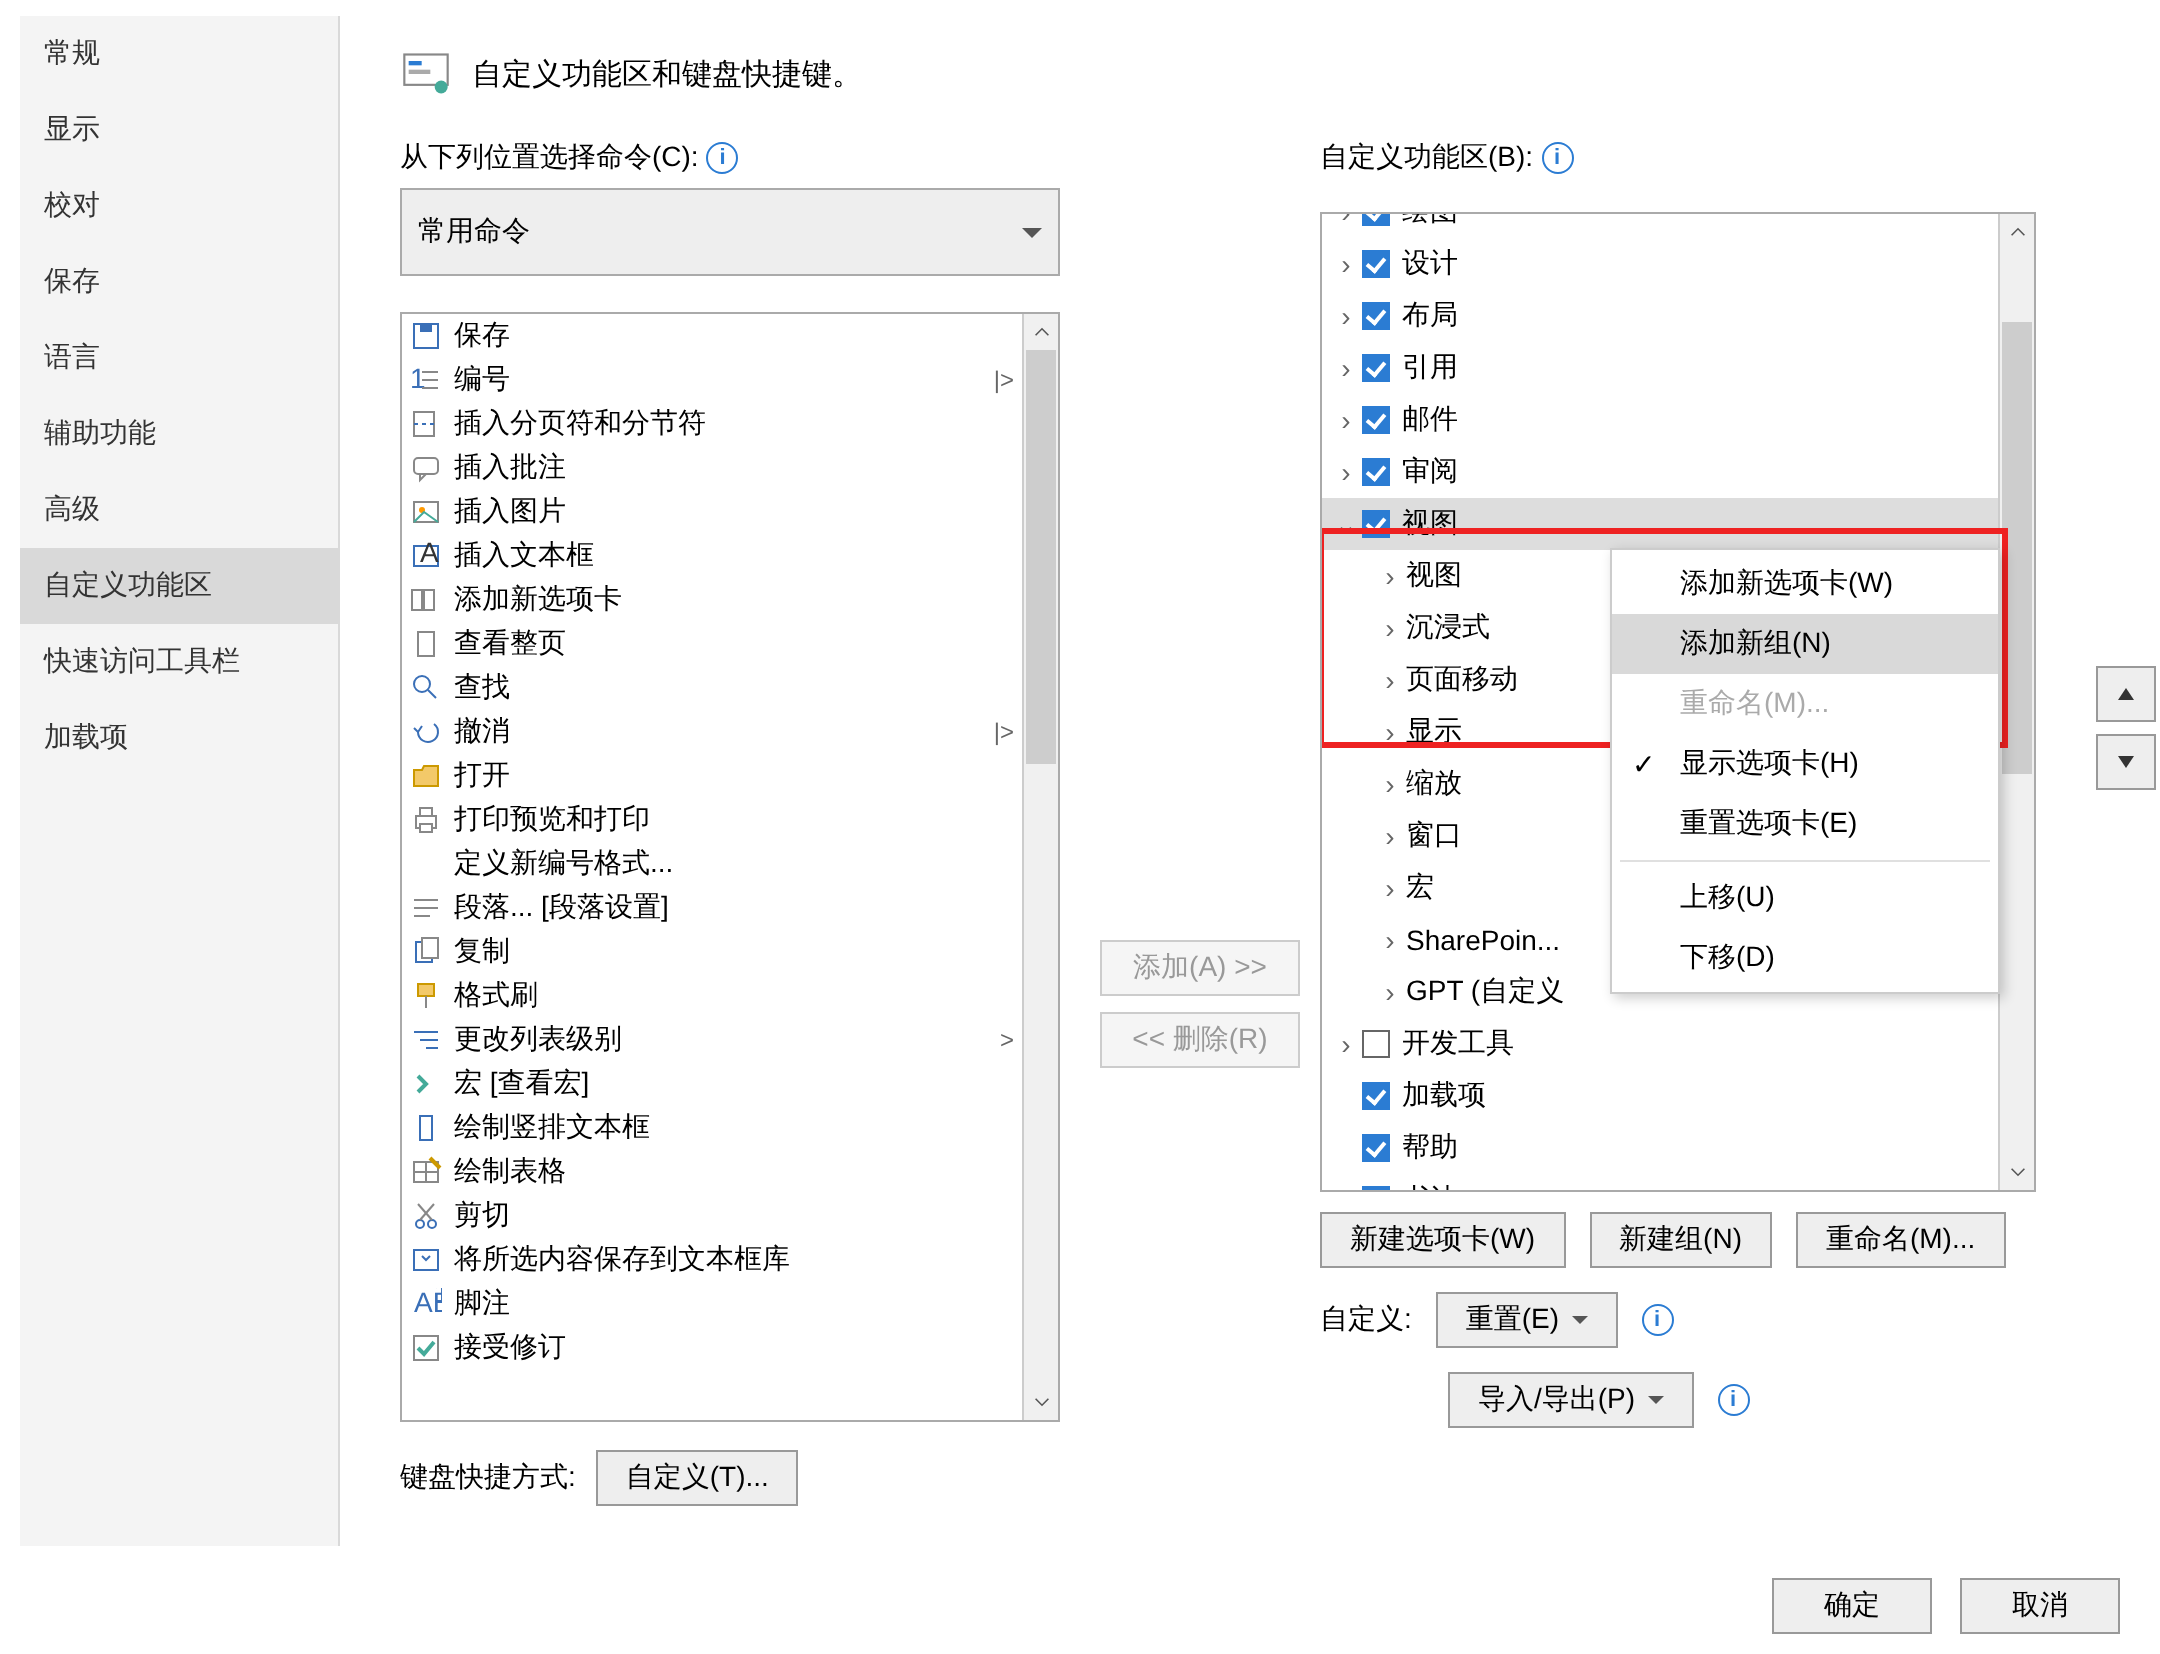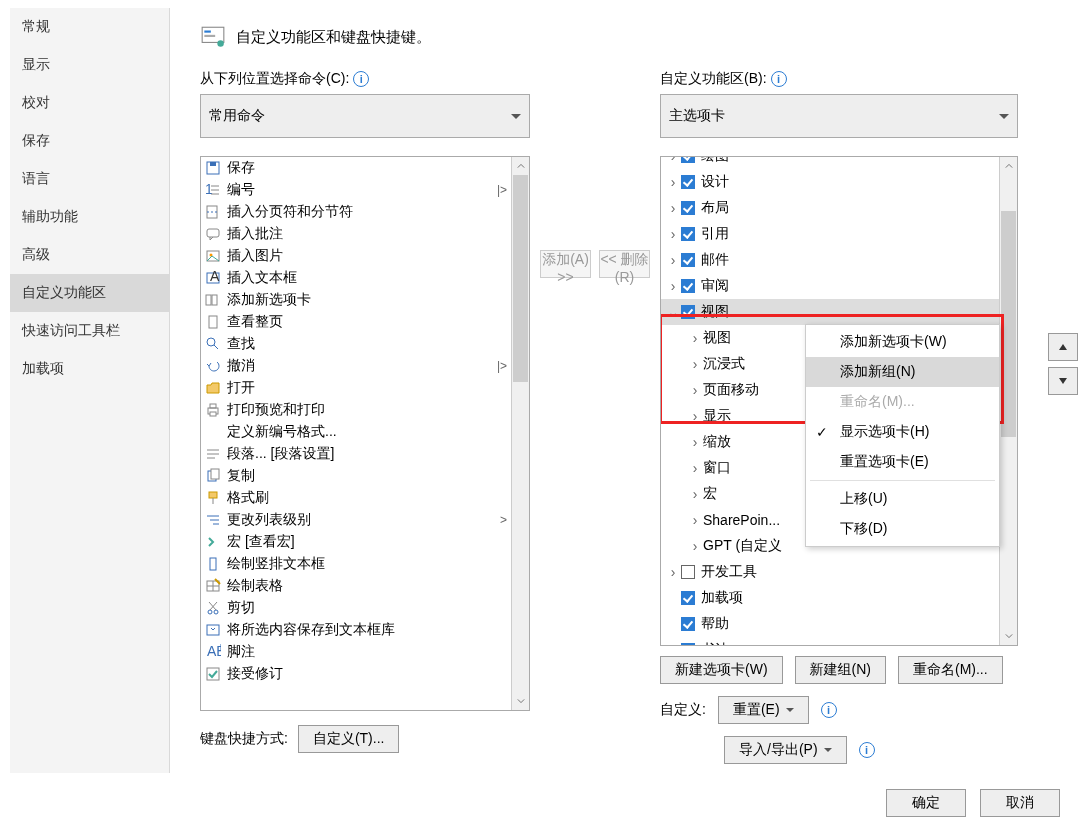--- a/index.html
+++ b/index.html
@@ -10,21 +10,21 @@
 .sidebar-item.selected { background: #d9d9d9; }
 
 .main { position: absolute; left: 200px; top: 24px; right: 4px; }
 
 .header-row { display: flex; align-items: center; gap: 10px; margin-bottom: 20px; }
 .header-icon { width: 26px; height: 26px; }
 .header-title { font-size: 15px; }
 
 .cols { display: flex; gap: 10px; }
 .col-left  { width: 330px; }
-.col-mid   { width: 110px; display: flex; align-items: flex-start; justify-content: center; gap: 8px; padding-top: 180px; }
+.col-mid   { width: 110px; display: flex; flex-direction: column; align-items: flex-end; justify-content: center; gap: 8px; padding-top: 180px; }
 .col-right { flex: 1; position: relative; }
 
 .label-row { margin-bottom: 6px; display: flex; align-items: center; gap: 4px; }
 .info-icon { width: 16px; height: 16px; border: 1px solid #2b7cd3; border-radius: 50%; color: #2b7cd3; font-size: 11px; font-weight: bold; display: inline-flex; align-items: center; justify-content: center; }
 
 .combo { width: 100%; height: 44px; background: #eee; border: 1px solid #aaa; display: flex; align-items: center; padding: 0 8px; position: relative; cursor: pointer; }
 .combo::after { content: ""; position: absolute; right: 8px; top: 50%; margin-top: -2px; border: 5px solid transparent; border-top-color: #555; }
 
 .listbox { margin-top: 18px; border: 1px solid #aaa; height: 555px; overflow: hidden; position: relative; background: #fff; }
 .listbox-inner { position: absolute; inset: 0 18px 0 0; overflow: hidden; }
@@ -315,23 +315,20 @@
     <div class="col-mid">
       <button class="mid-btn">添加(A) &gt;&gt;</button>
       <button class="mid-btn">&lt;&lt; 删除(R)</button>
     </div>
 
     <div class="col-right">
       <div class="label-row">
         <span>自定义功能区(B):</span>
         <span class="info-icon">i</span>
       </div>
-      <div class="combo" style="width:358px">
-        <span>主选项卡</span>
-      </div>
       <div class="treebox" style="width:358px">
         <div class="tree-inner" id="tree">
             <div class="tree-row lvl0" style="margin-top: -14px;">
               <span class="caret">›</span>
               <span class="chk on"></span>
               <span>绘图</span>
             </div>
             <div class="tree-row lvl0">
               <span class="caret">›</span>
               <span class="chk on"></span>

